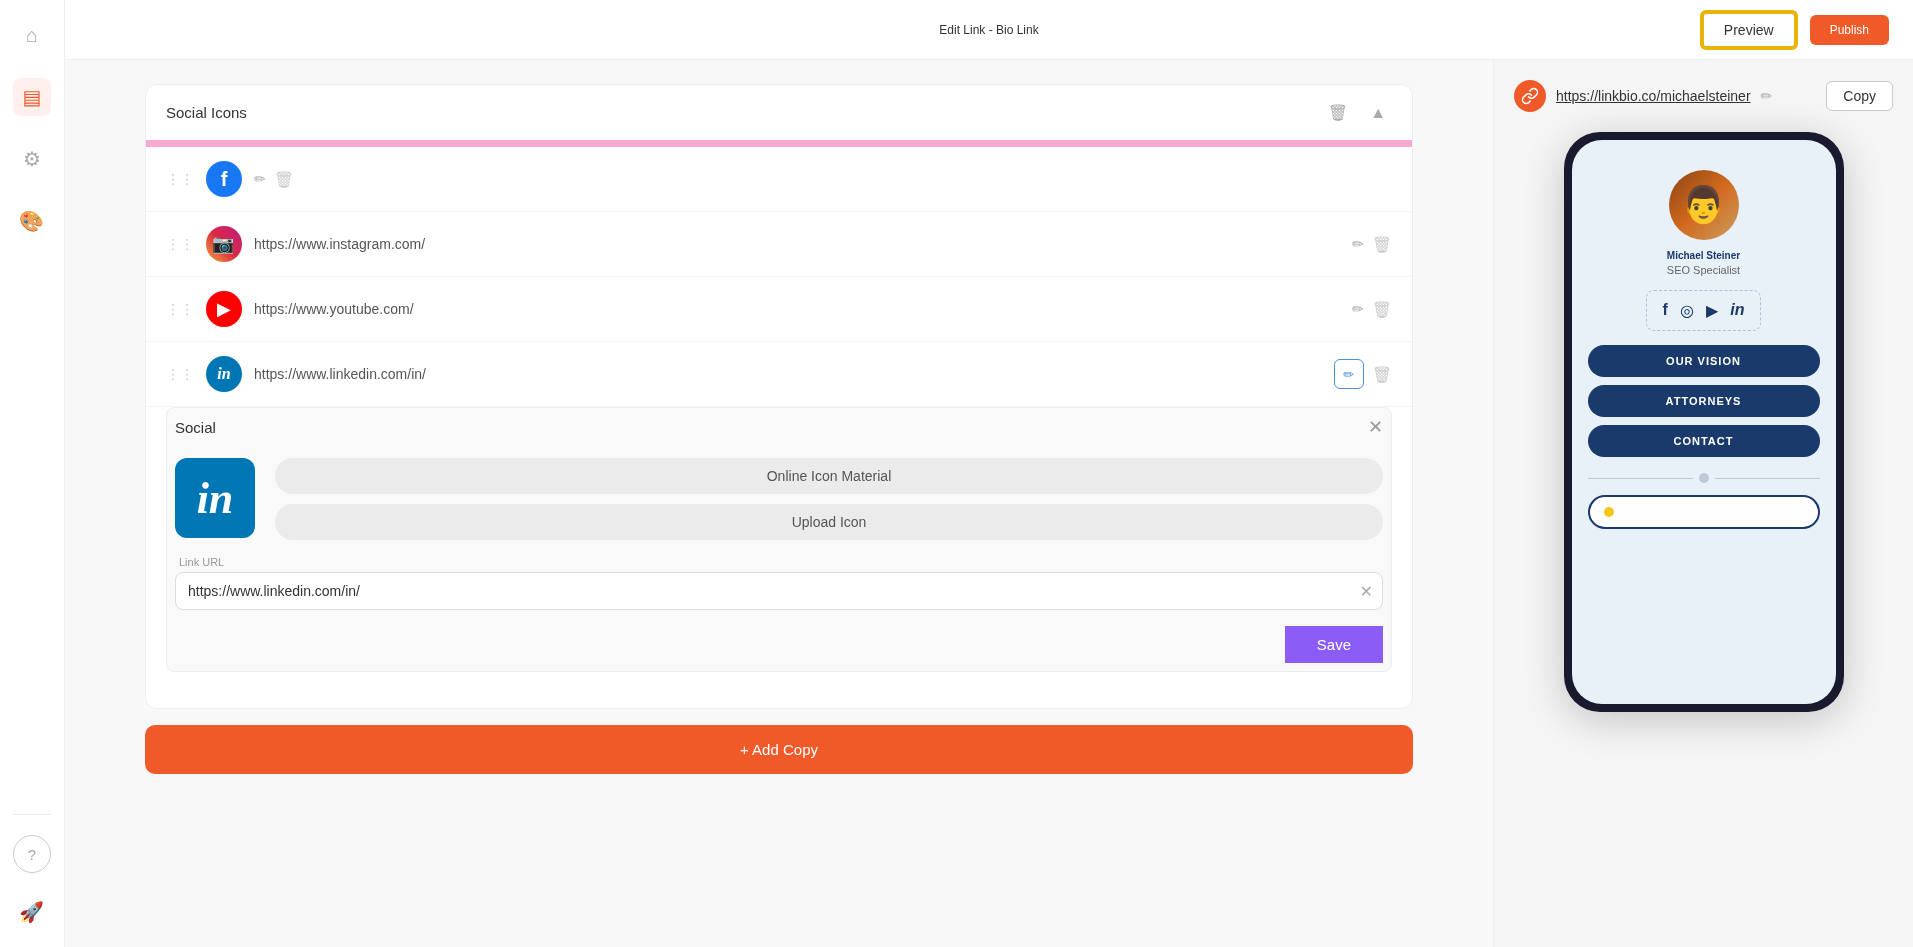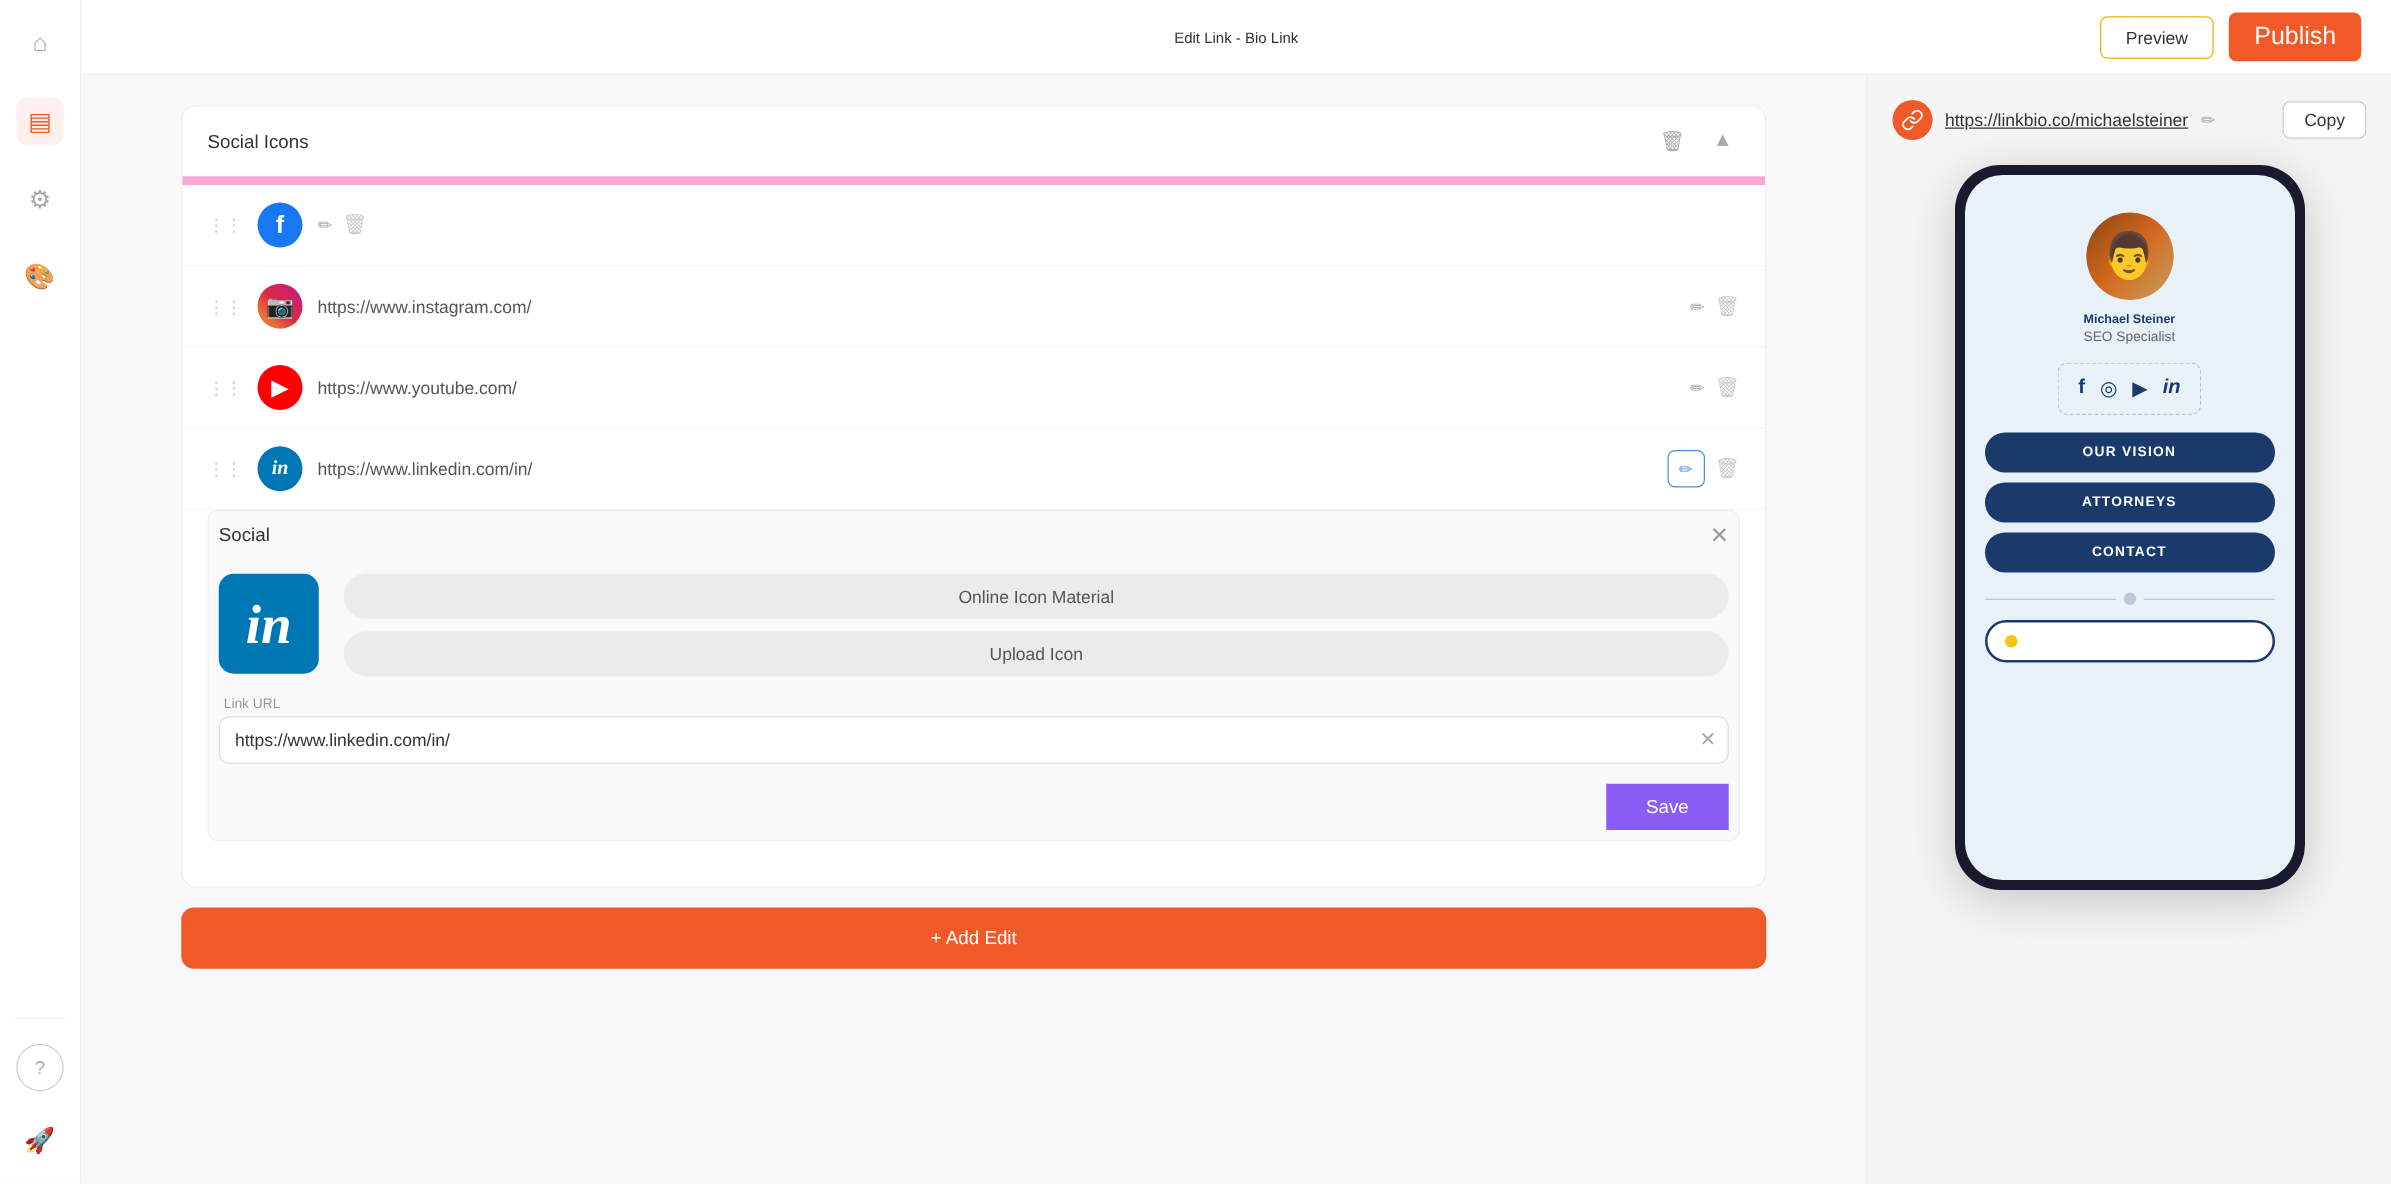--- a/index.html
+++ b/index.html
@@ -71,36 +71,36 @@
       left: 50%;
       transform: translateX(-50%);
     }
     .header-right {
       display: flex;
       align-items: center;
       gap: 12px;
       margin-left: auto;
     }
     .btn-preview {
-      border: 1px solid #eab308;
+      border: 4px solid #eab308;
       background: #fff;
       padding: 8px 20px;
       border-radius: 6px;
       cursor: pointer;
       font-size: 14px;
       color: #333;
     }
     .btn-publish {
       background: #f05a28;
       color: #fff;
       border: none;
       padding: 8px 20px;
       border-radius: 6px;
       cursor: pointer;
-      font-size: 20px;
+      font-size: 12px;
       font-weight: 500;
       text-align: center;
     }
 
     
     .content-area {
       display: flex;
       flex: 1;
       overflow: hidden;
     }
@@ -588,21 +588,21 @@
               </div>
             </div>
             <div class="save-row">
               <button class="btn-save">Save</button>
             </div>
           </div>
         </div>
       </div>
 
       
-      <button class="btn-add-more">+ Add Edit</button>
+      <button class="btn-add-more">+ Add Copy</button>
     </div>
 
     <div class="preview-panel">
       <div class="preview-url-bar">
         <div class="preview-url-icon">
           <svg width="18" height="18" viewBox="0 0 24 24" fill="none">
             <path d="M10 13a5 5 0 007.54.54l3-3a5 5 0 00-7.07-7.07l-1.72 1.71" stroke="#fff" stroke-width="2" stroke-linecap="round"></path>
             <path d="M14 11a5 5 0 00-7.54-.54l-3 3a5 5 0 007.07 7.07l1.71-1.71" stroke="#fff" stroke-width="2" stroke-linecap="round"></path>
           </svg>
         </div>

